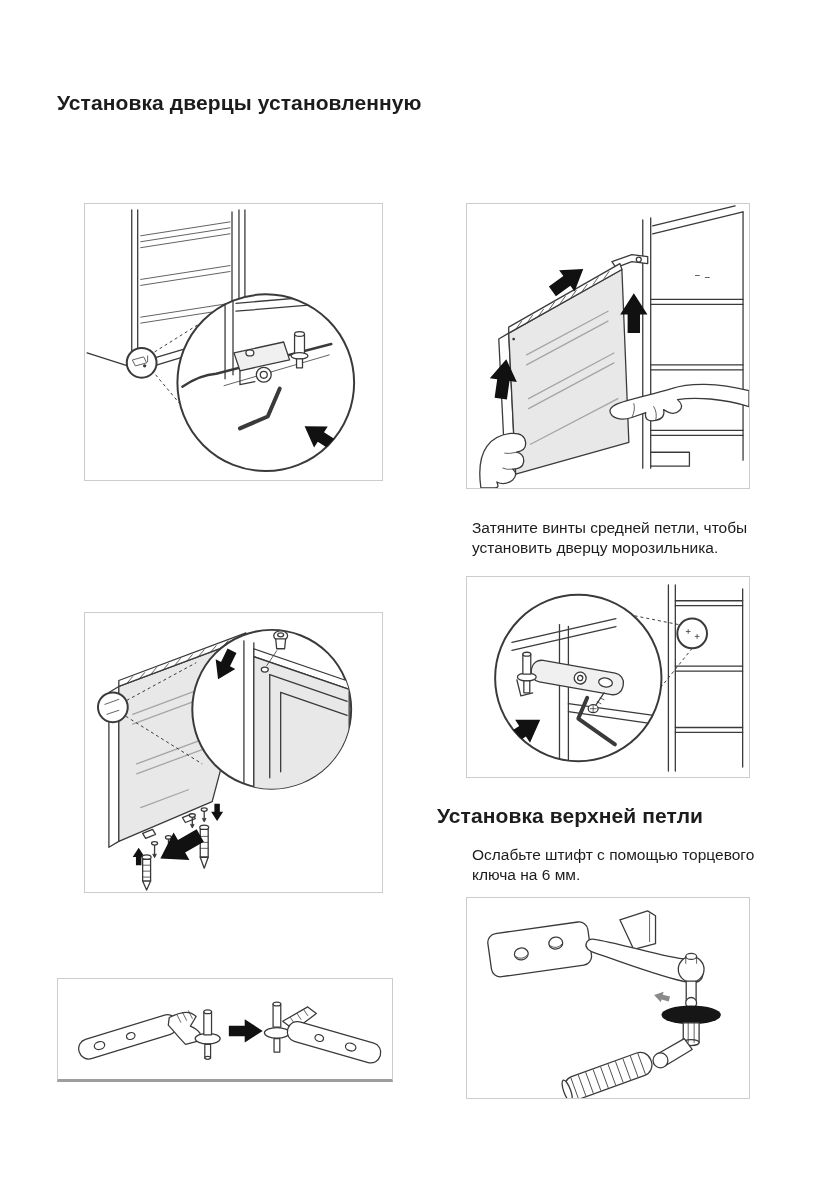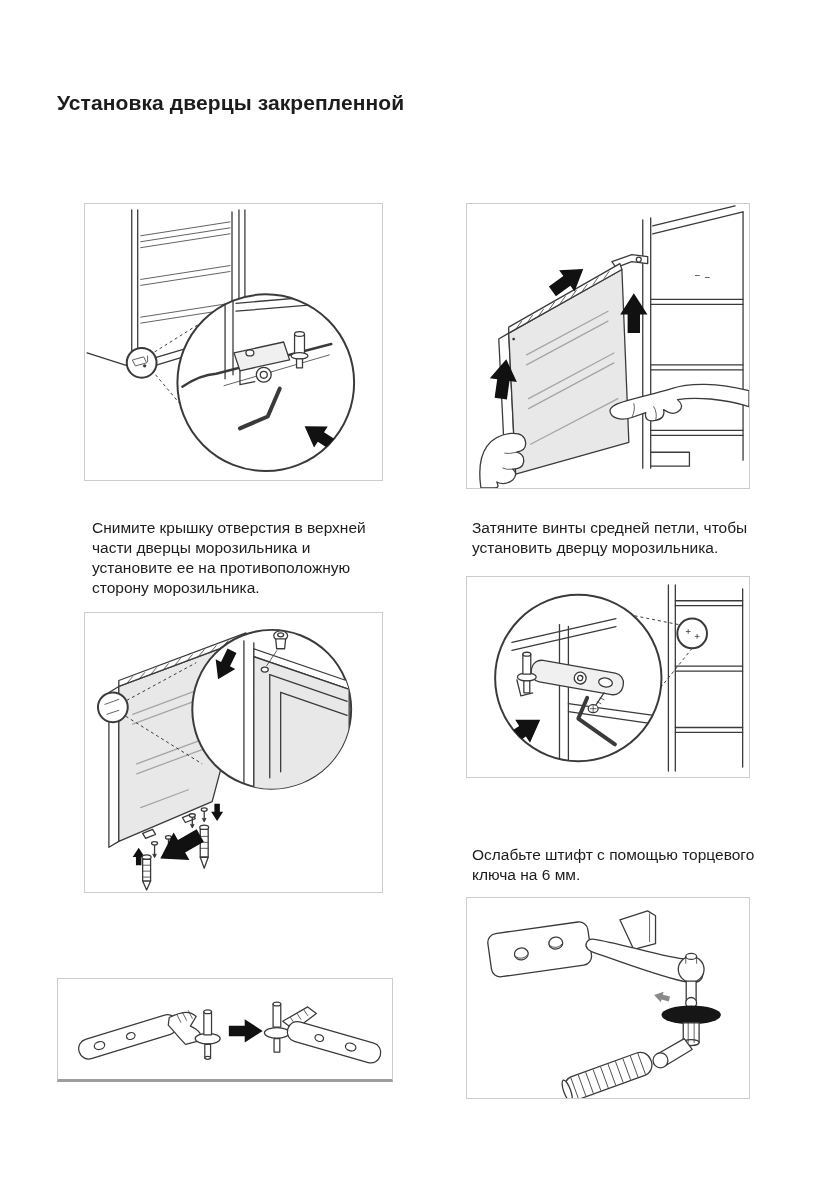--- a/index.html
+++ b/index.html
@@ -45,21 +45,21 @@
   .arrow{fill:var(--arrow-fill,#111111);stroke:none;}
   .arrow-gray{fill:#8a8a8a;stroke:none;}
   .band{fill:#161616;stroke:none;}
   .dot{fill:var(--line-art,#3a3a3a);stroke:none;}
 </style>
 </head>
 <body>
 
 <div class="page">
 
-  <h1 class="h h1">Установка дверцы закрепленной</h1>
+  <h1 class="h h1">Установка дверцы установленную</h1>
 
   <figure class="figbox f1">
     <svg viewBox="0 0 299 278">
       <defs>
         <path id="arr" d="M0,-5 L15,-5 L15,-11 L32,0 L15,11 L15,5 L0,5 Z"></path>
         <clipPath id="cp1">
             <circle cx="182" cy="180" r="89"></circle>
           </clipPath>
       </defs>
       <g>
@@ -109,24 +109,20 @@
             <circle class="ln wfill" cx="180" cy="172" r="7.5"></circle>
             <circle class="ln" cx="180" cy="172" r="3.5"></circle>
           </g>
           <path class="key" d="M196,186 L184,214 L156,226"></path>
           <use href="#arr" class="arrow" transform="translate(252,244) rotate(-147) scale(1.15)"></use>
         </g>
       </g>
     </svg>
   </figure>
 
-  <p class="step p2">Снимите крышку отверстия в верхней
-части дверцы морозильника и
-установите ее на противоположную
-сторону морозильника.</p>
 
   <figure class="figbox f2">
     <svg viewBox="0 0 299 281">
       <defs>
           <clipPath id="cp2">
             <circle cx="188" cy="97" r="80"></circle>
           </clipPath>
         </defs>
       <g>
         <path class="ln wfill" d="M24,80 L34,74 L34,230 L24,236 Z"></path>
@@ -355,20 +351,21 @@
             <path class="ln" d="M130,129 L138,117"></path>
             <path class="ln thin" d="M131,126 l4,2 M134,122 l4,2"></path>
           </g>
           <path class="key" d="M121,122 L112,143 L149,169"></path>
           <use href="#arr" class="arrow" transform="translate(40,166) rotate(-33) scale(1.25)"></use>
         </g>
       </g>
     </svg>
   </figure>
 
+  <h1 class="h h2">Установка верхней петли</h1>
   <p class="step p6">Ослабьте штифт с помощью торцевого
 ключа на 6 мм.</p>
 
   <figure class="figbox f6">
     <svg viewBox="0 0 284 202">
       <g>
         <g transform="rotate(-8 72 52)">
           <rect class="ln wfill" x="22" y="30" width="102" height="44" rx="9"></rect>
           <ellipse class="ln wfill" cx="54" cy="54" rx="7" ry="6"></ellipse>
           <path class="ln thin" d="M48,56 q6,5 12,0"></path>

